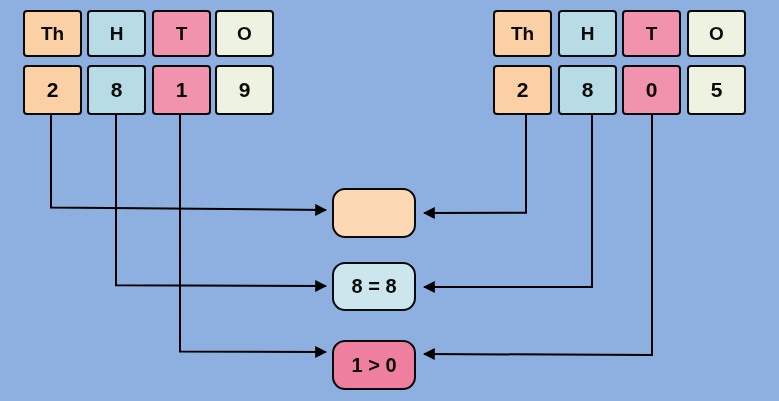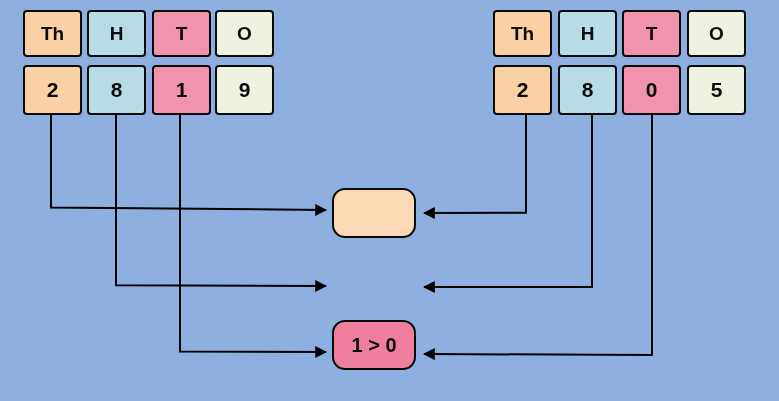--- a/index.html
+++ b/index.html
@@ -31,21 +31,21 @@
     position:absolute;
     left:332px;width:84px;height:50px;
     box-sizing:border-box;
     border:2.5px solid #0a0a0a;
     border-radius:13px;
     display:flex;align-items:center;justify-content:center;
     font-weight:700;font-size:20px;color:#0a0a0a;
   }
   .cmp-th{top:188px;background:#FCD9B4;}
   .cmp-h{top:262px;height:49px;background:#CBE7ED;}
-  .cmp-t{top:320px;background:#EE7F9F;}
+  .cmp-t{top:340px;background:#EE7F9F;}
 </style>
 </head>
 <body>
 
 <div class="canvas">
 
   <svg class="connectors" viewBox="0 0 779 401" xmlns="http://www.w3.org/2000/svg">
     <defs>
       <marker id="arrow" viewBox="0 0 10 10" refX="9" refY="5" markerWidth="6" markerHeight="6" orient="auto">
         <path d="M0,0 L10,5 L0,10 Z" fill="#000"></path>
@@ -77,15 +77,16 @@
     <div class="card hdr c-t" style="left:622px;top:10px">T</div>
     <div class="card hdr c-o" style="left:687px;top:10px">O</div>
 
     <div class="card dig c-th" style="left:493px;top:65px">2</div>
     <div class="card dig c-h" style="left:558px;top:65px">8</div>
     <div class="card dig c-t" style="left:622px;top:65px">0</div>
     <div class="card dig c-o" style="left:687px;top:65px">5</div>
   </div>
 
   <div class="cmp cmp-th"></div>
+  <div class="cmp cmp-h">8 = 8</div>
   <div class="cmp cmp-t">1 &gt; 0</div>
 
 </div>
 
 </body></html>

